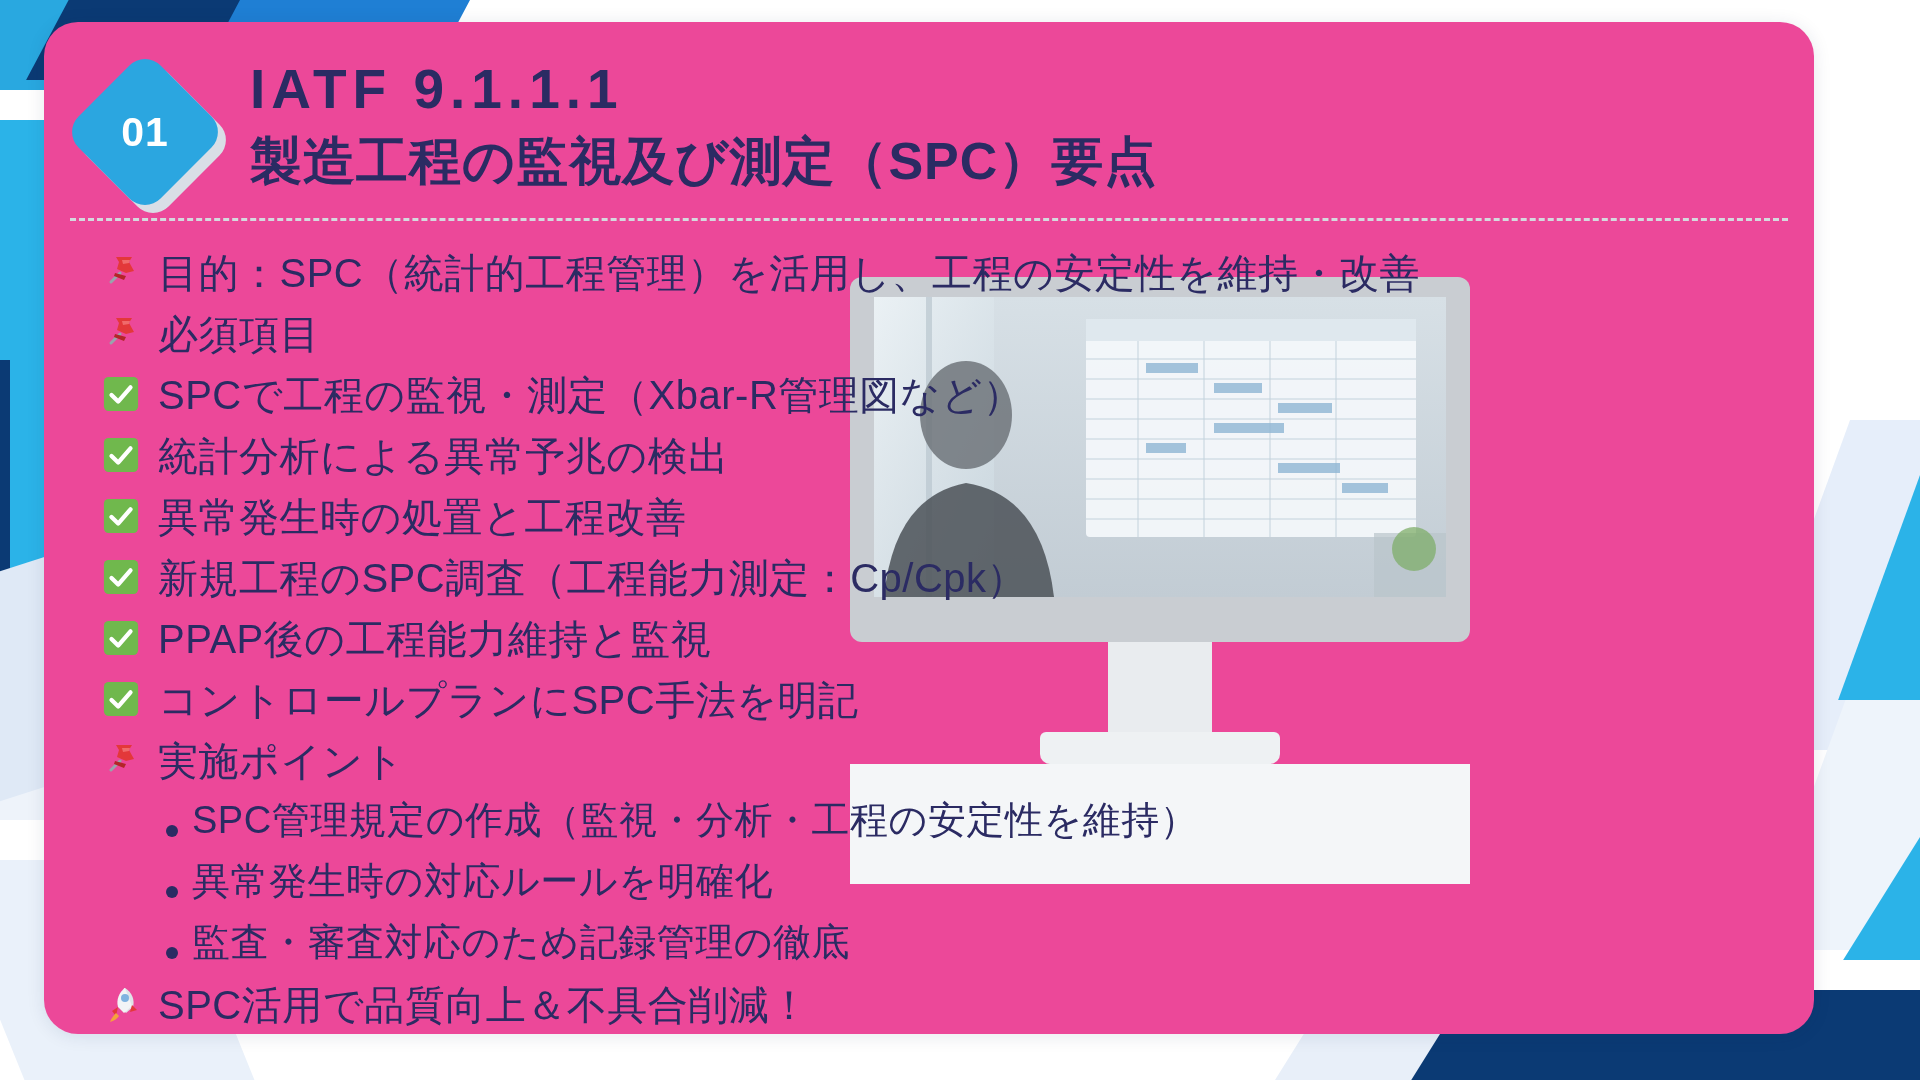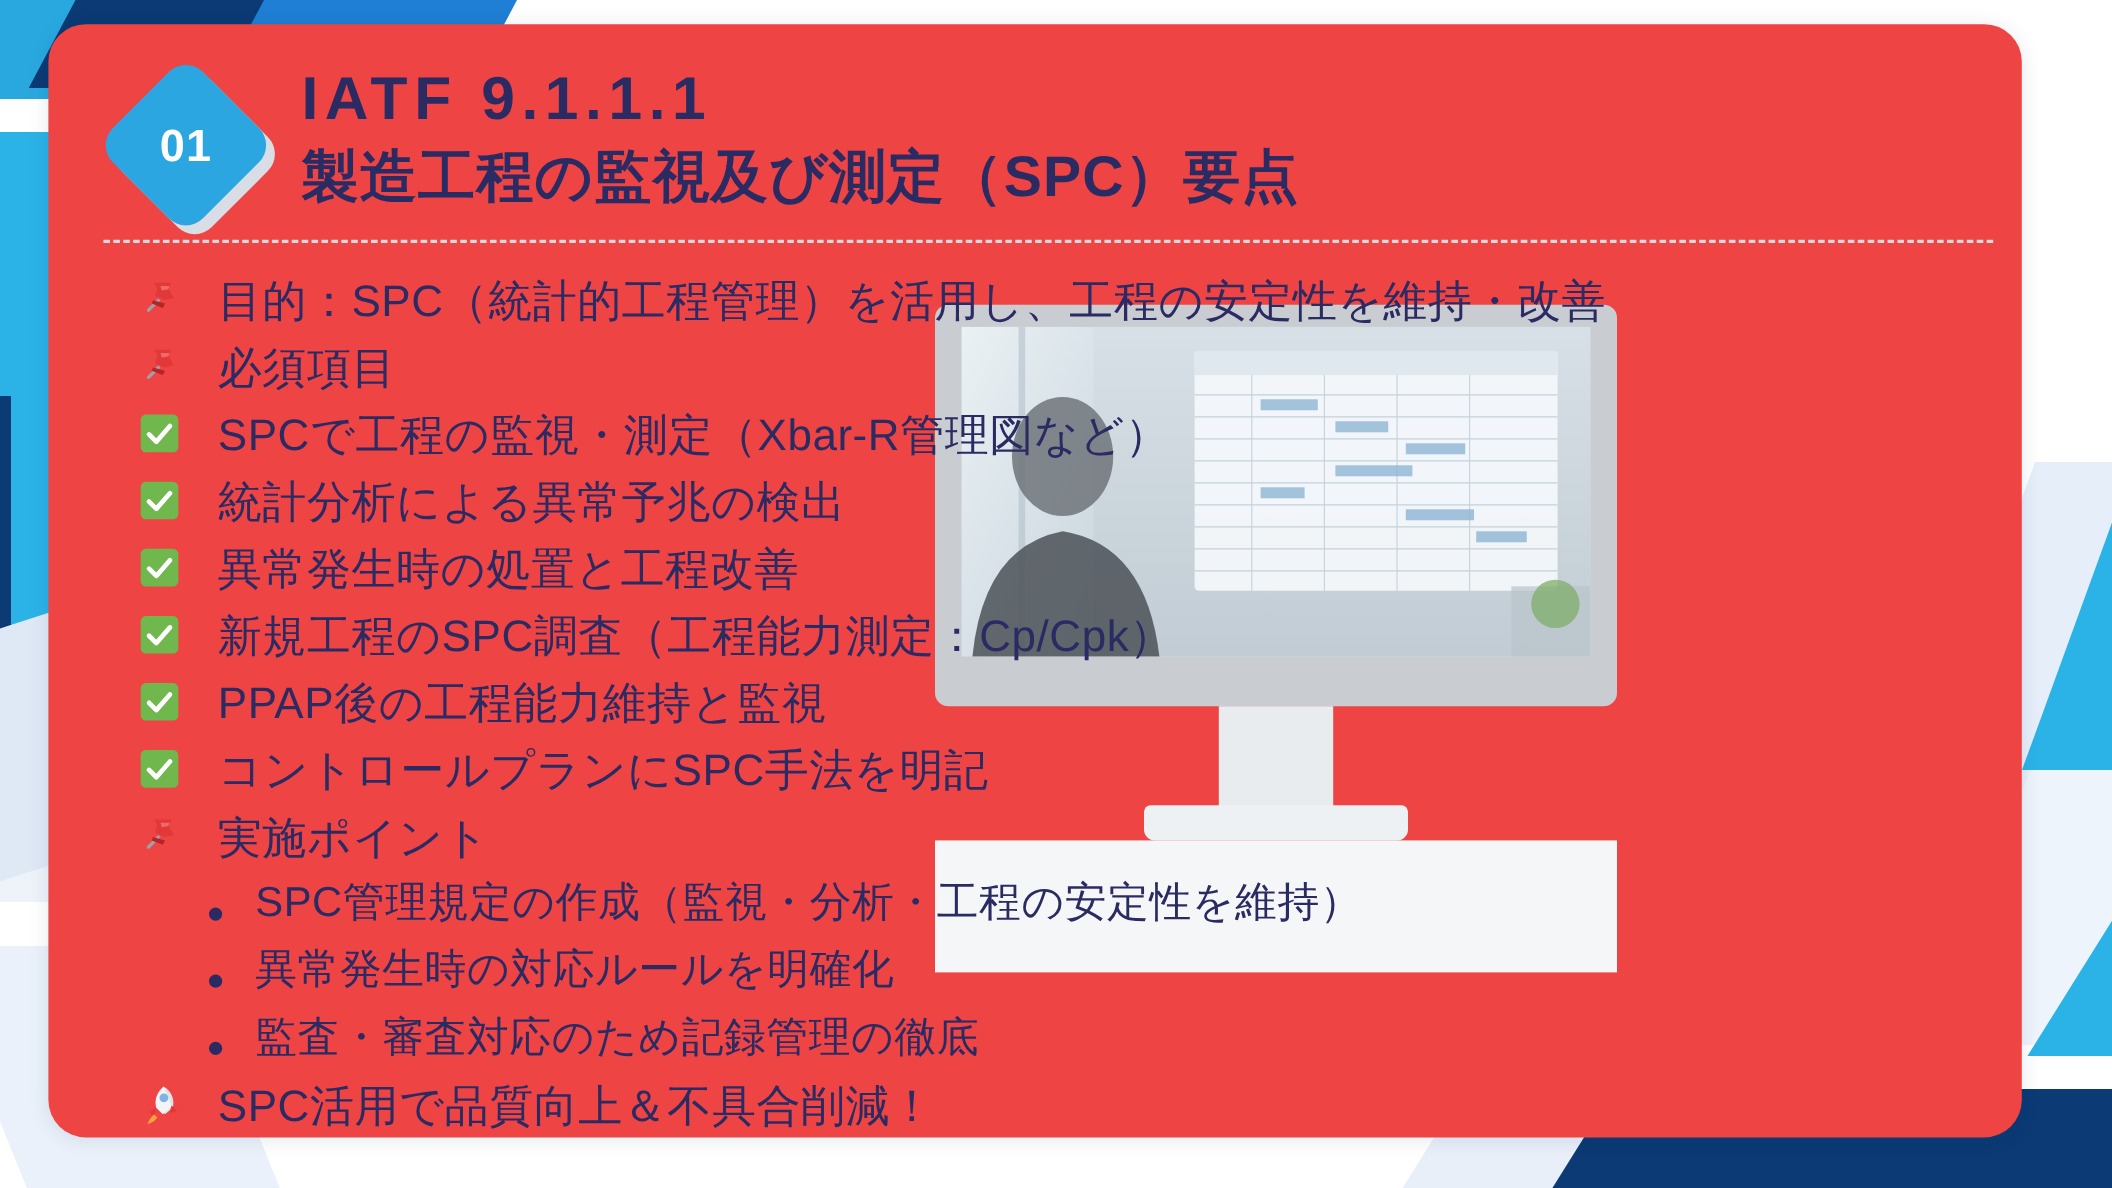--- a/index.html
+++ b/index.html
@@ -47,24 +47,23 @@
   .br-blue{right:160px;bottom:-30px;width:300px;height:150px;background:#1f7fd4;
            transform:skewX(-32deg);}
   .br-pale{right:360px;bottom:-40px;width:260px;height:160px;background:#e8eff9;
            transform:skewX(-32deg);}
   .br-cyan{right:-120px;bottom:120px;width:150px;height:150px;background:#2bb3e8;
            transform:skewX(-32deg);}
 
   
   #card{
     position:absolute;left:44px;top:22px;width:1770px;height:1012px;
-    background:#ef4444;border-radius:34px;
+    background:#ec4899;border-radius:34px;
     box-shadow:0 2px 18px rgba(20,40,80,.10);
     overflow:hidden;
-    padding-left:24px;
   }
 
   
   #header{position:relative;height:200px;}
 
   #badge{
     position:absolute;left:43px;top:52px;width:124px;height:124px;
   }
   #badge .shadow{
     position:absolute;left:8px;top:8px;width:116px;height:116px;
@@ -99,21 +98,21 @@
 
   
   #body{position:relative;padding:24px 0 0 58px;}
 
   .row{
     display:flex;align-items:baseline;
     height:61px;
     font-size:40px;color:#2b2b63;font-weight:500;
     letter-spacing:.5px;
     font-family:"Liberation Sans",sans-serif;
-    position:relative;z-index:3;gap:16px;
+    position:relative;z-index:3;
   }
   .row .mark{
     width:56px;min-width:56px;display:inline-flex;align-items:center;
     justify-content:flex-start;position:relative;top:4px;
   }
   .row .txt{white-space:nowrap;}
 
   
   .row.sub{padding-left:50px;font-size:38px;}
   .row.sub .mark{width:40px;min-width:40px;}

